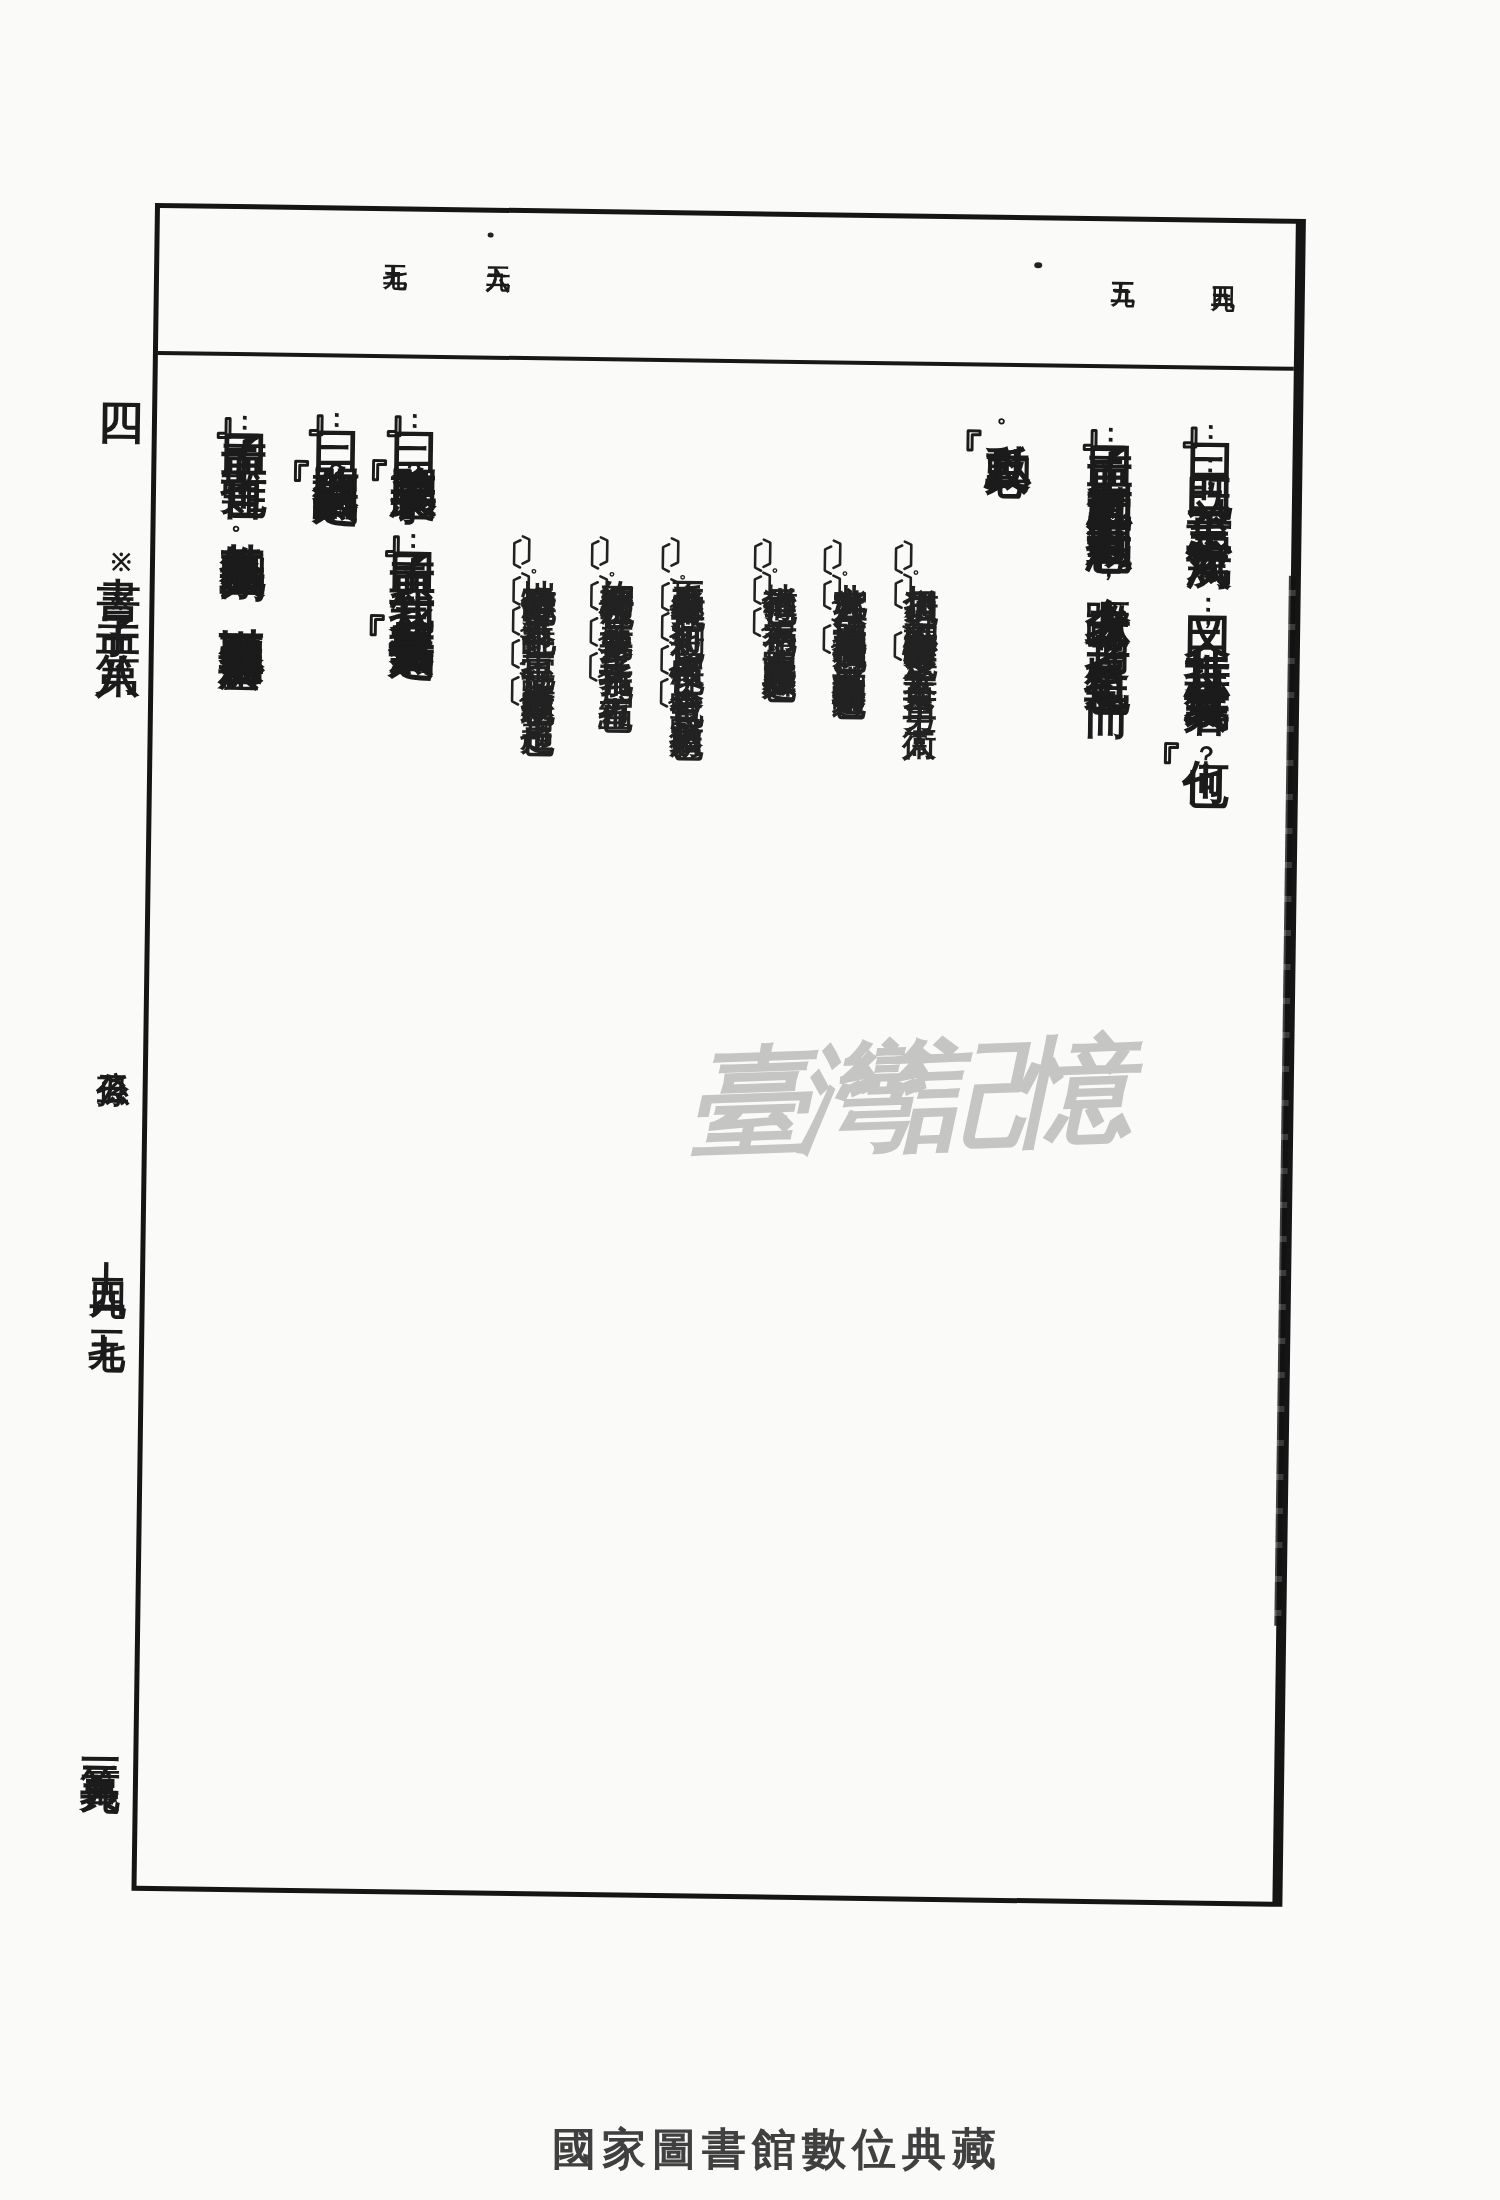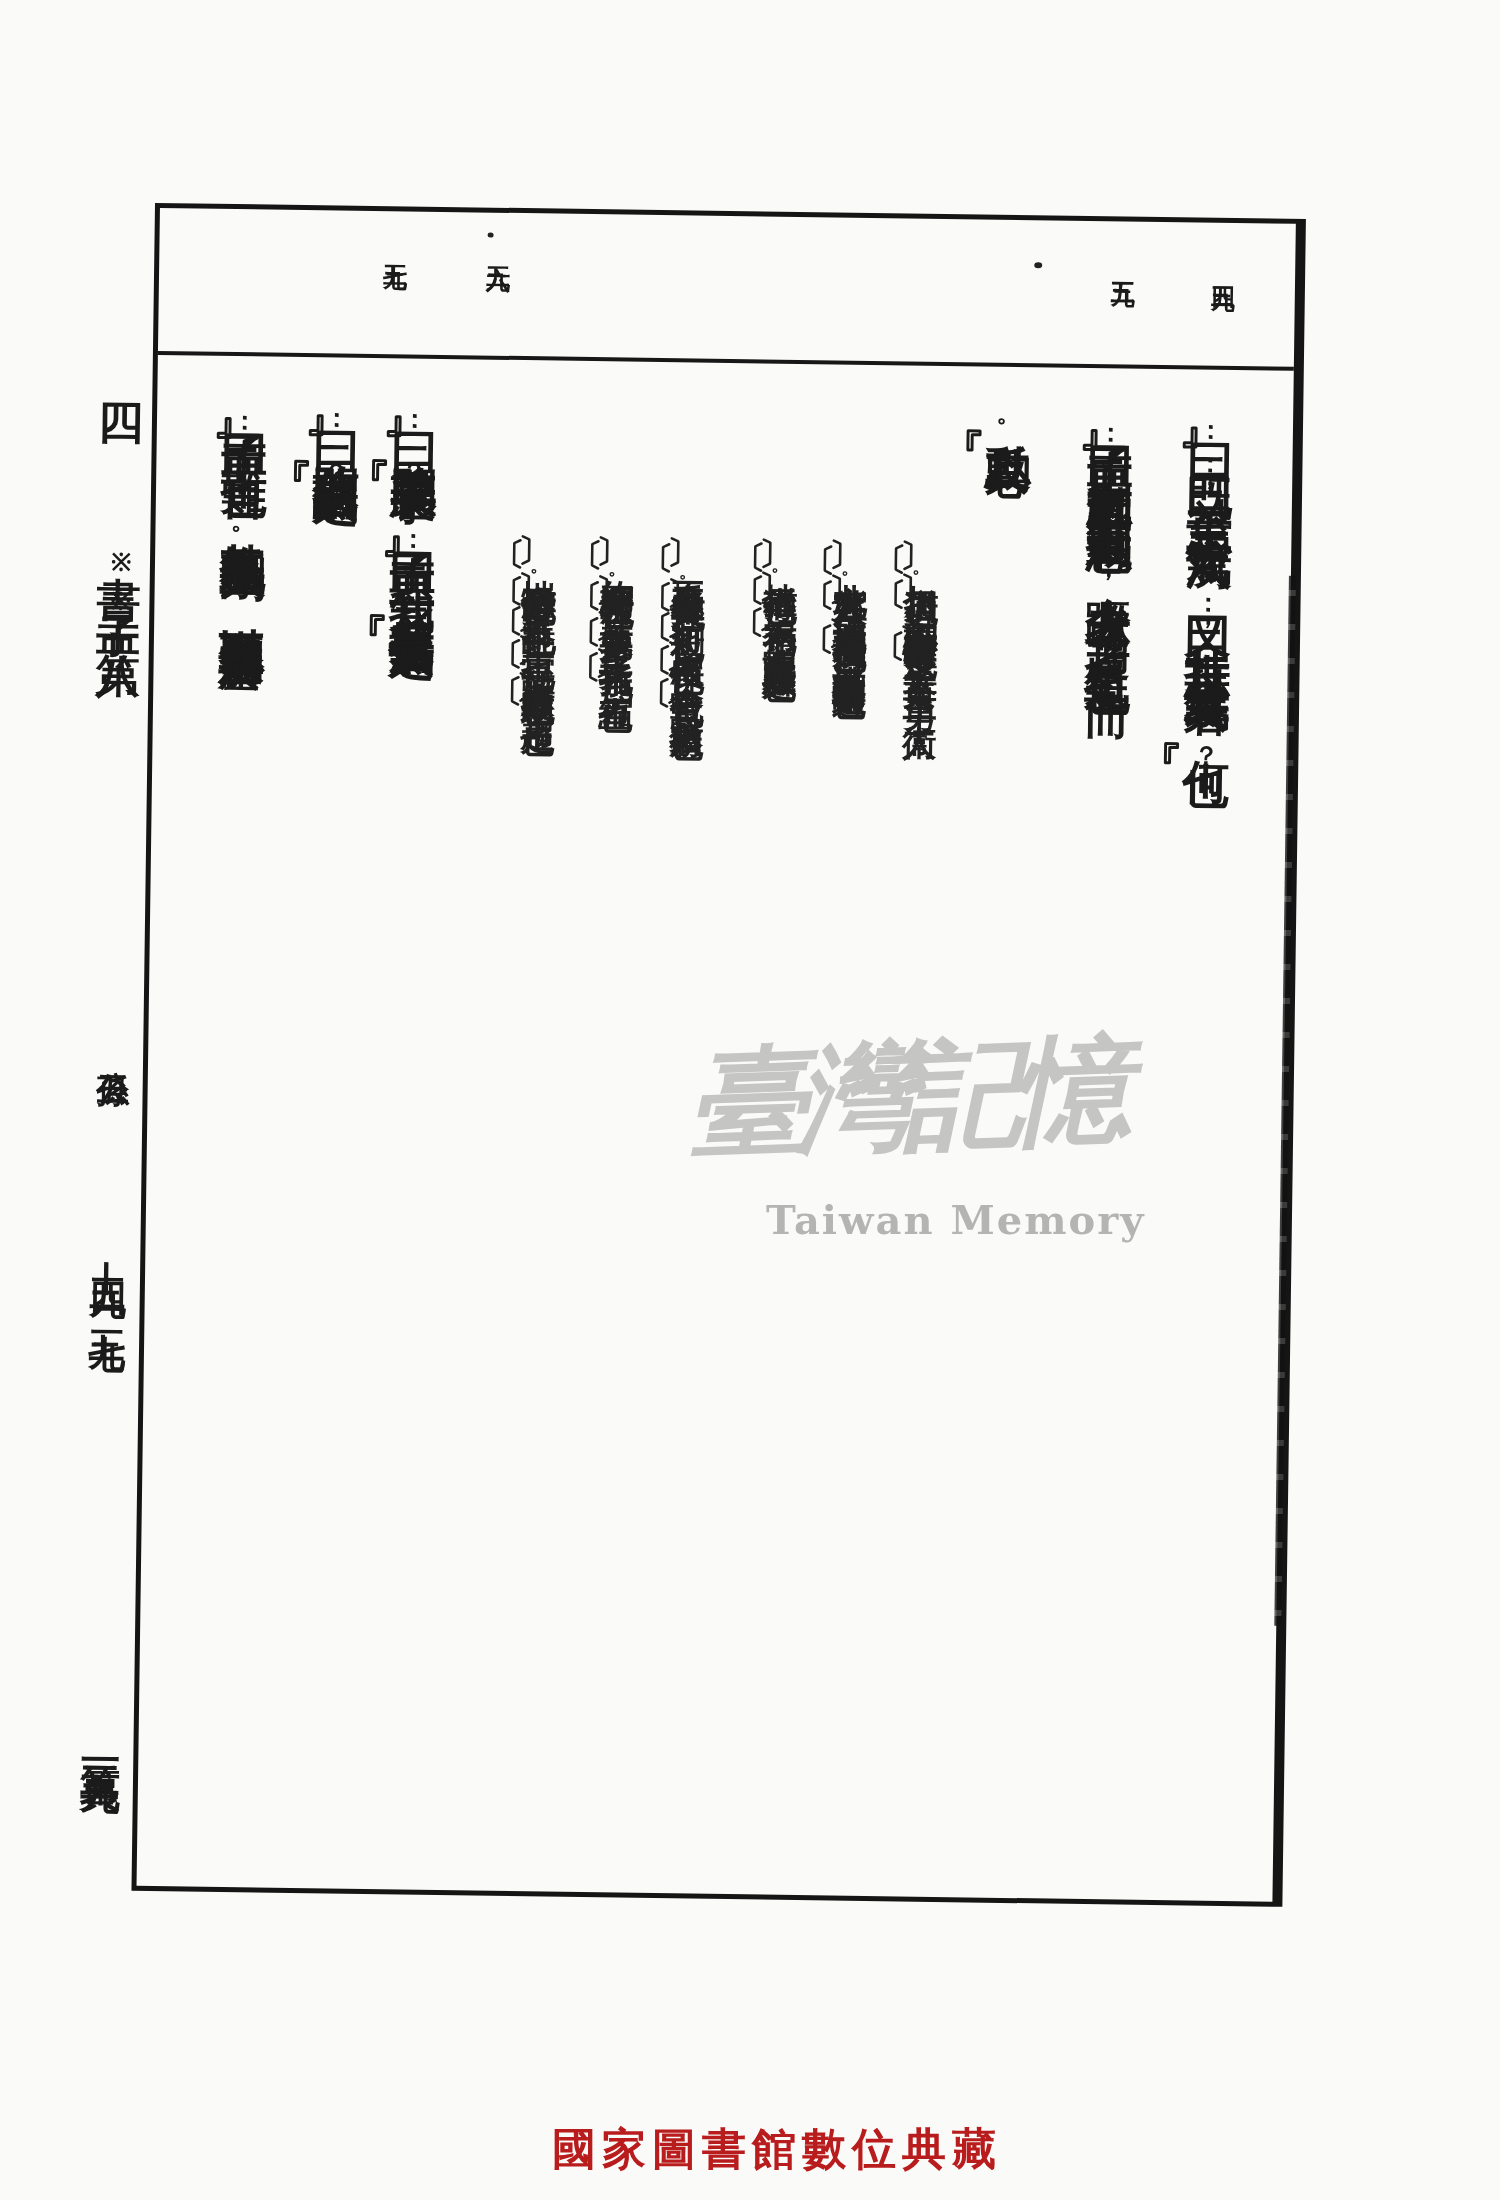--- a/index.html
+++ b/index.html
@@ -24,21 +24,21 @@
   .vcol .g{display:inline-block;inline-size:.9em;}
   .ann{color:#222;}
   .hnum{letter-spacing:0;line-height:.92;}
   
   .wm-cjk{position:absolute;left:688px;top:1018px;font-size:118px;font-weight:bold;
           font-style:italic;color:#9b9b9b;opacity:.55;letter-spacing:-10px;
           transform:rotate(-2deg);}
   .wm-latin{position:absolute;left:766px;top:1196px;font-size:40px;color:#a3a3a3;
             opacity:.8;letter-spacing:2px;font-weight:bold;}
   .footer-caption{position:absolute;left:552px;top:2120px;font-size:44px;
-                  color:#b91c1c;letter-spacing:6px;font-weight:bold;}
+                  color:#404040;letter-spacing:6px;font-weight:bold;}
 </style>
 </head>
 <body>
 
 <div id="scan">
 
   <div class="tilt">
 
     <div class="frame">
       <div class="hline"></div>
@@ -69,17 +69,16 @@
 
     <div class="vcol" style="left:100px;top:368px;font-size:46px;"><span>四</span></div>
     <div class="vcol" style="left:102px;top:543px;font-size:44px;"><span>書</span><span class="p">※</span><span>孟</span><span>子</span><span class="p">※</span><span>第</span><span>八</span></div>
     <div class="vcol" style="left:108px;top:1046px;font-size:33px;"><span>公</span><span>孫</span><span>丑</span></div>
     <div class="vcol" style="left:104px;top:1250px;font-size:37px;"><span>三</span><span>九</span><span>四</span><span class="r">—</span><span>三</span><span>九</span><span>七</span></div>
     <div class="vcol" style="left:102px;top:1734px;font-size:40px;"><span>第</span><span>三</span><span>二</span><span>一</span><span>九</span><span>頁</span></div>
 
   </div>
 
   <div class="wm-cjk">臺灣記憶</div>
-  <div class="wm-latin">Taiwan Memory</div>
 
   <div class="footer-caption">國家圖書館數位典藏</div>
 
 </div>
 
 </body></html>

